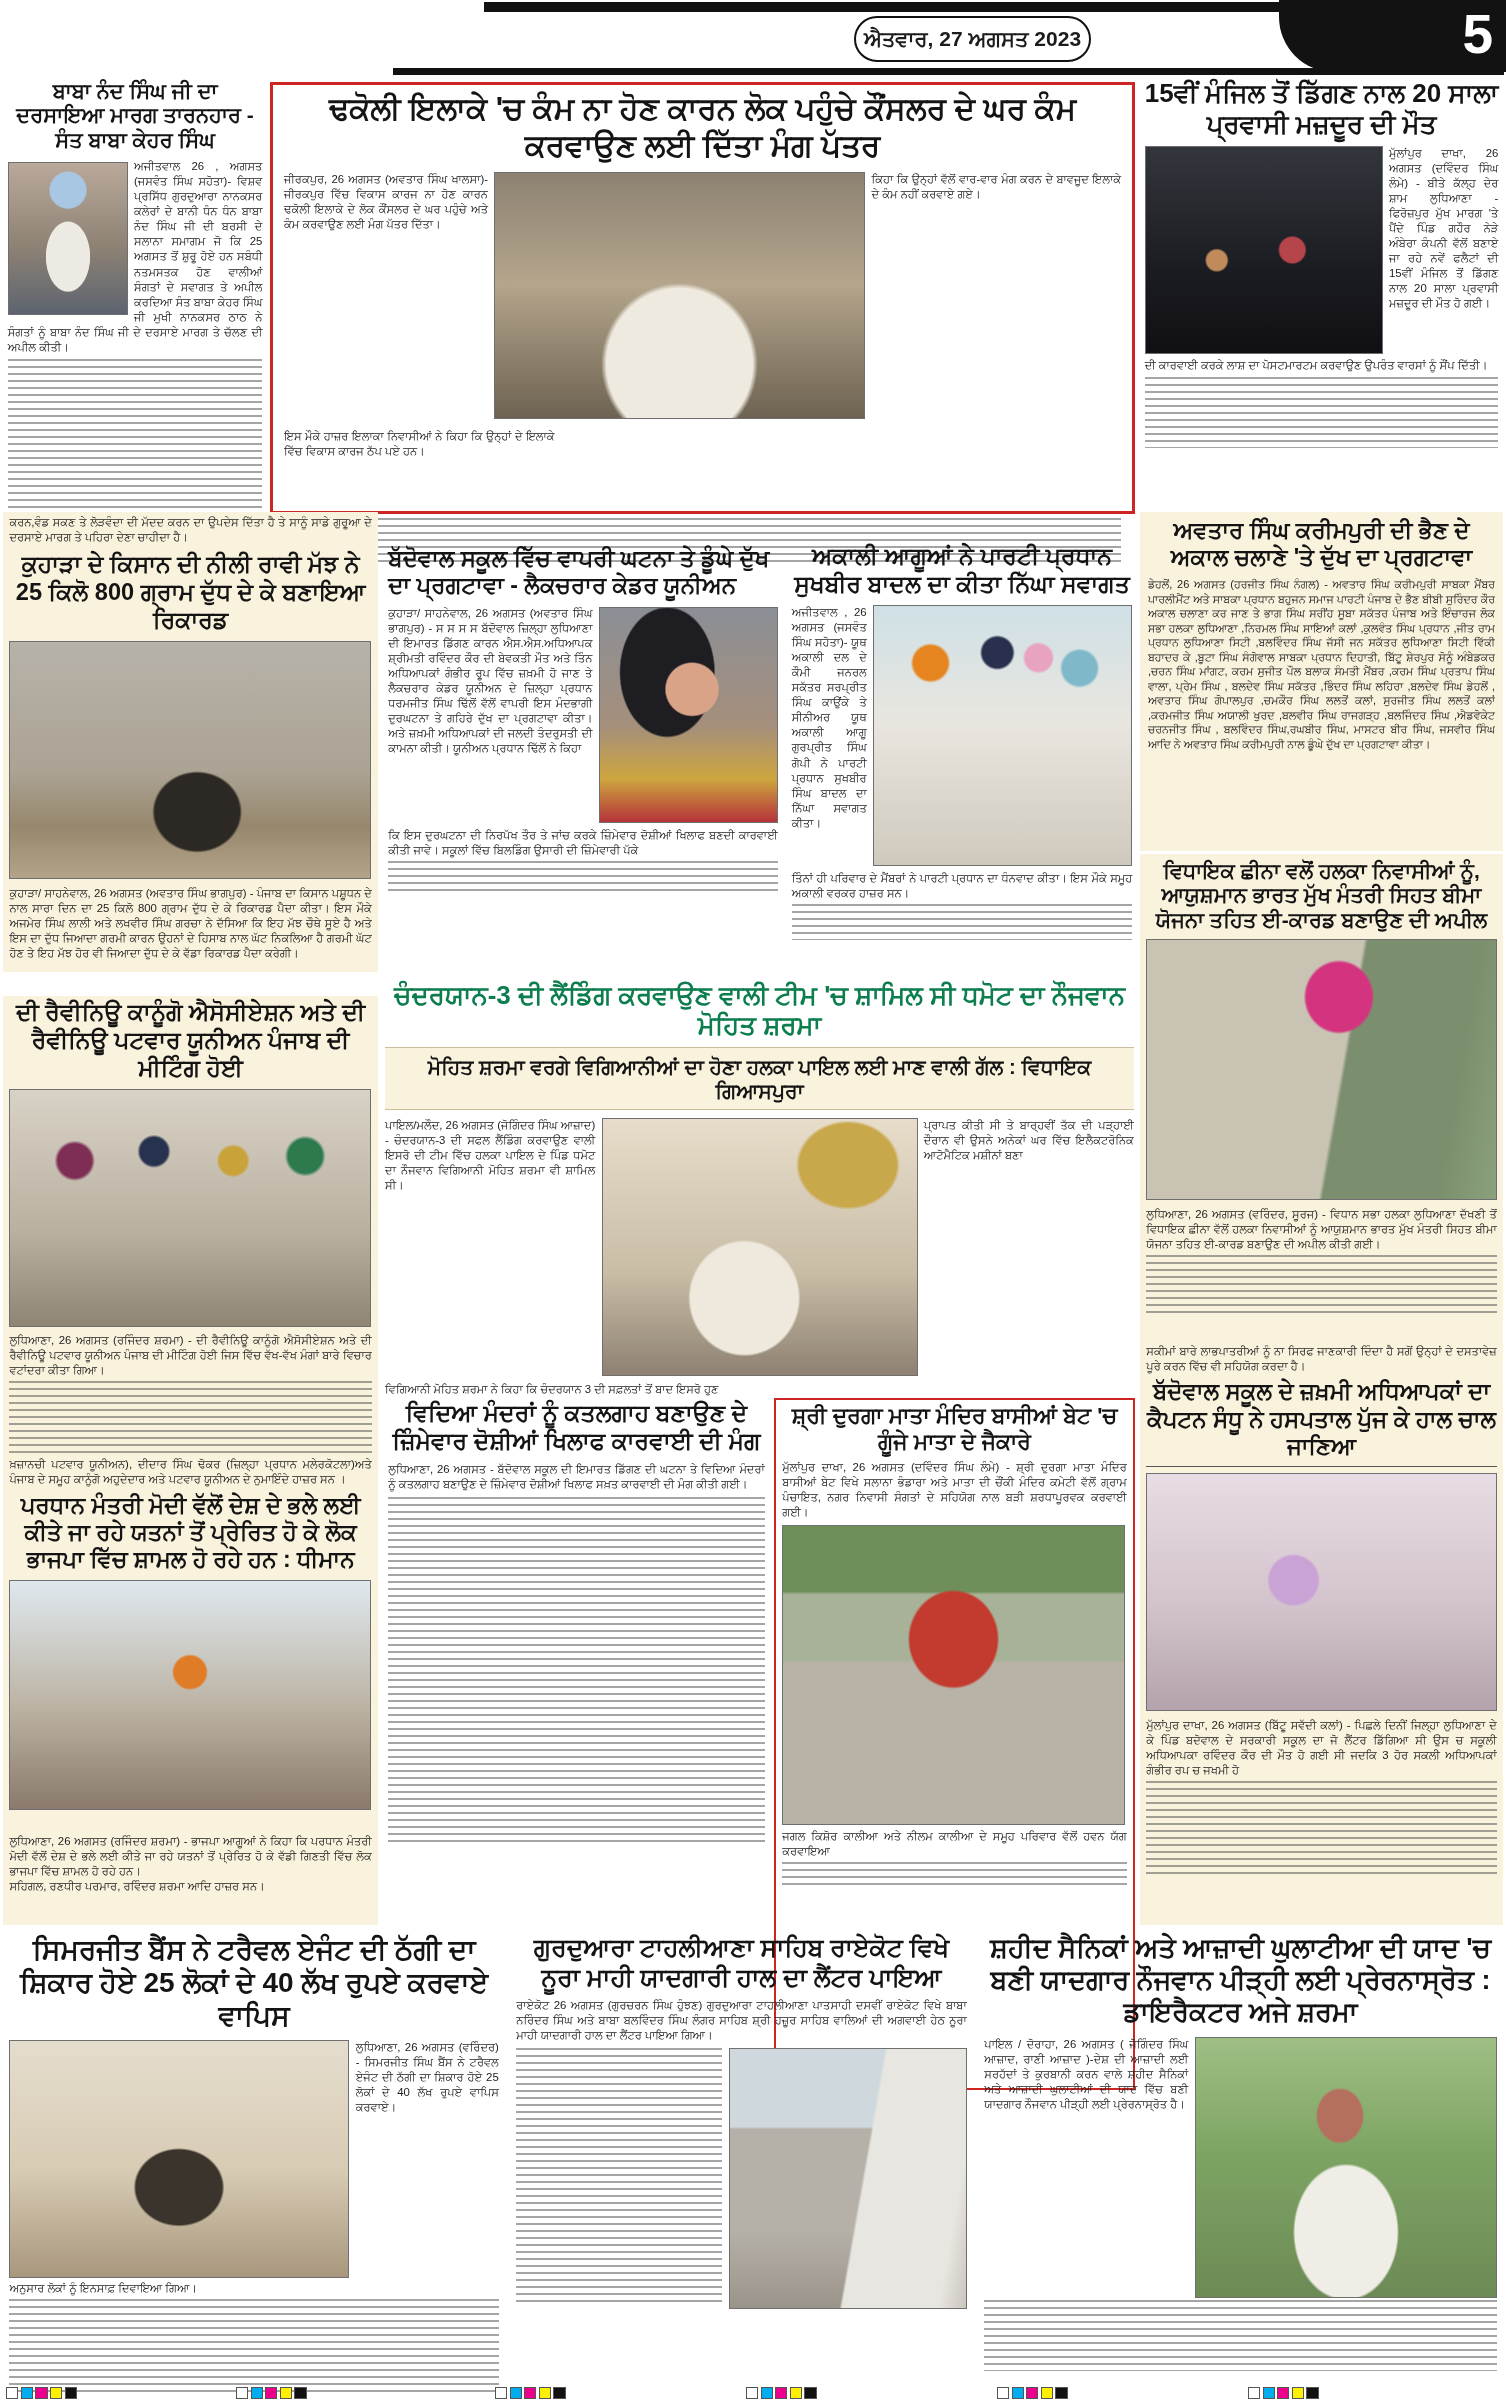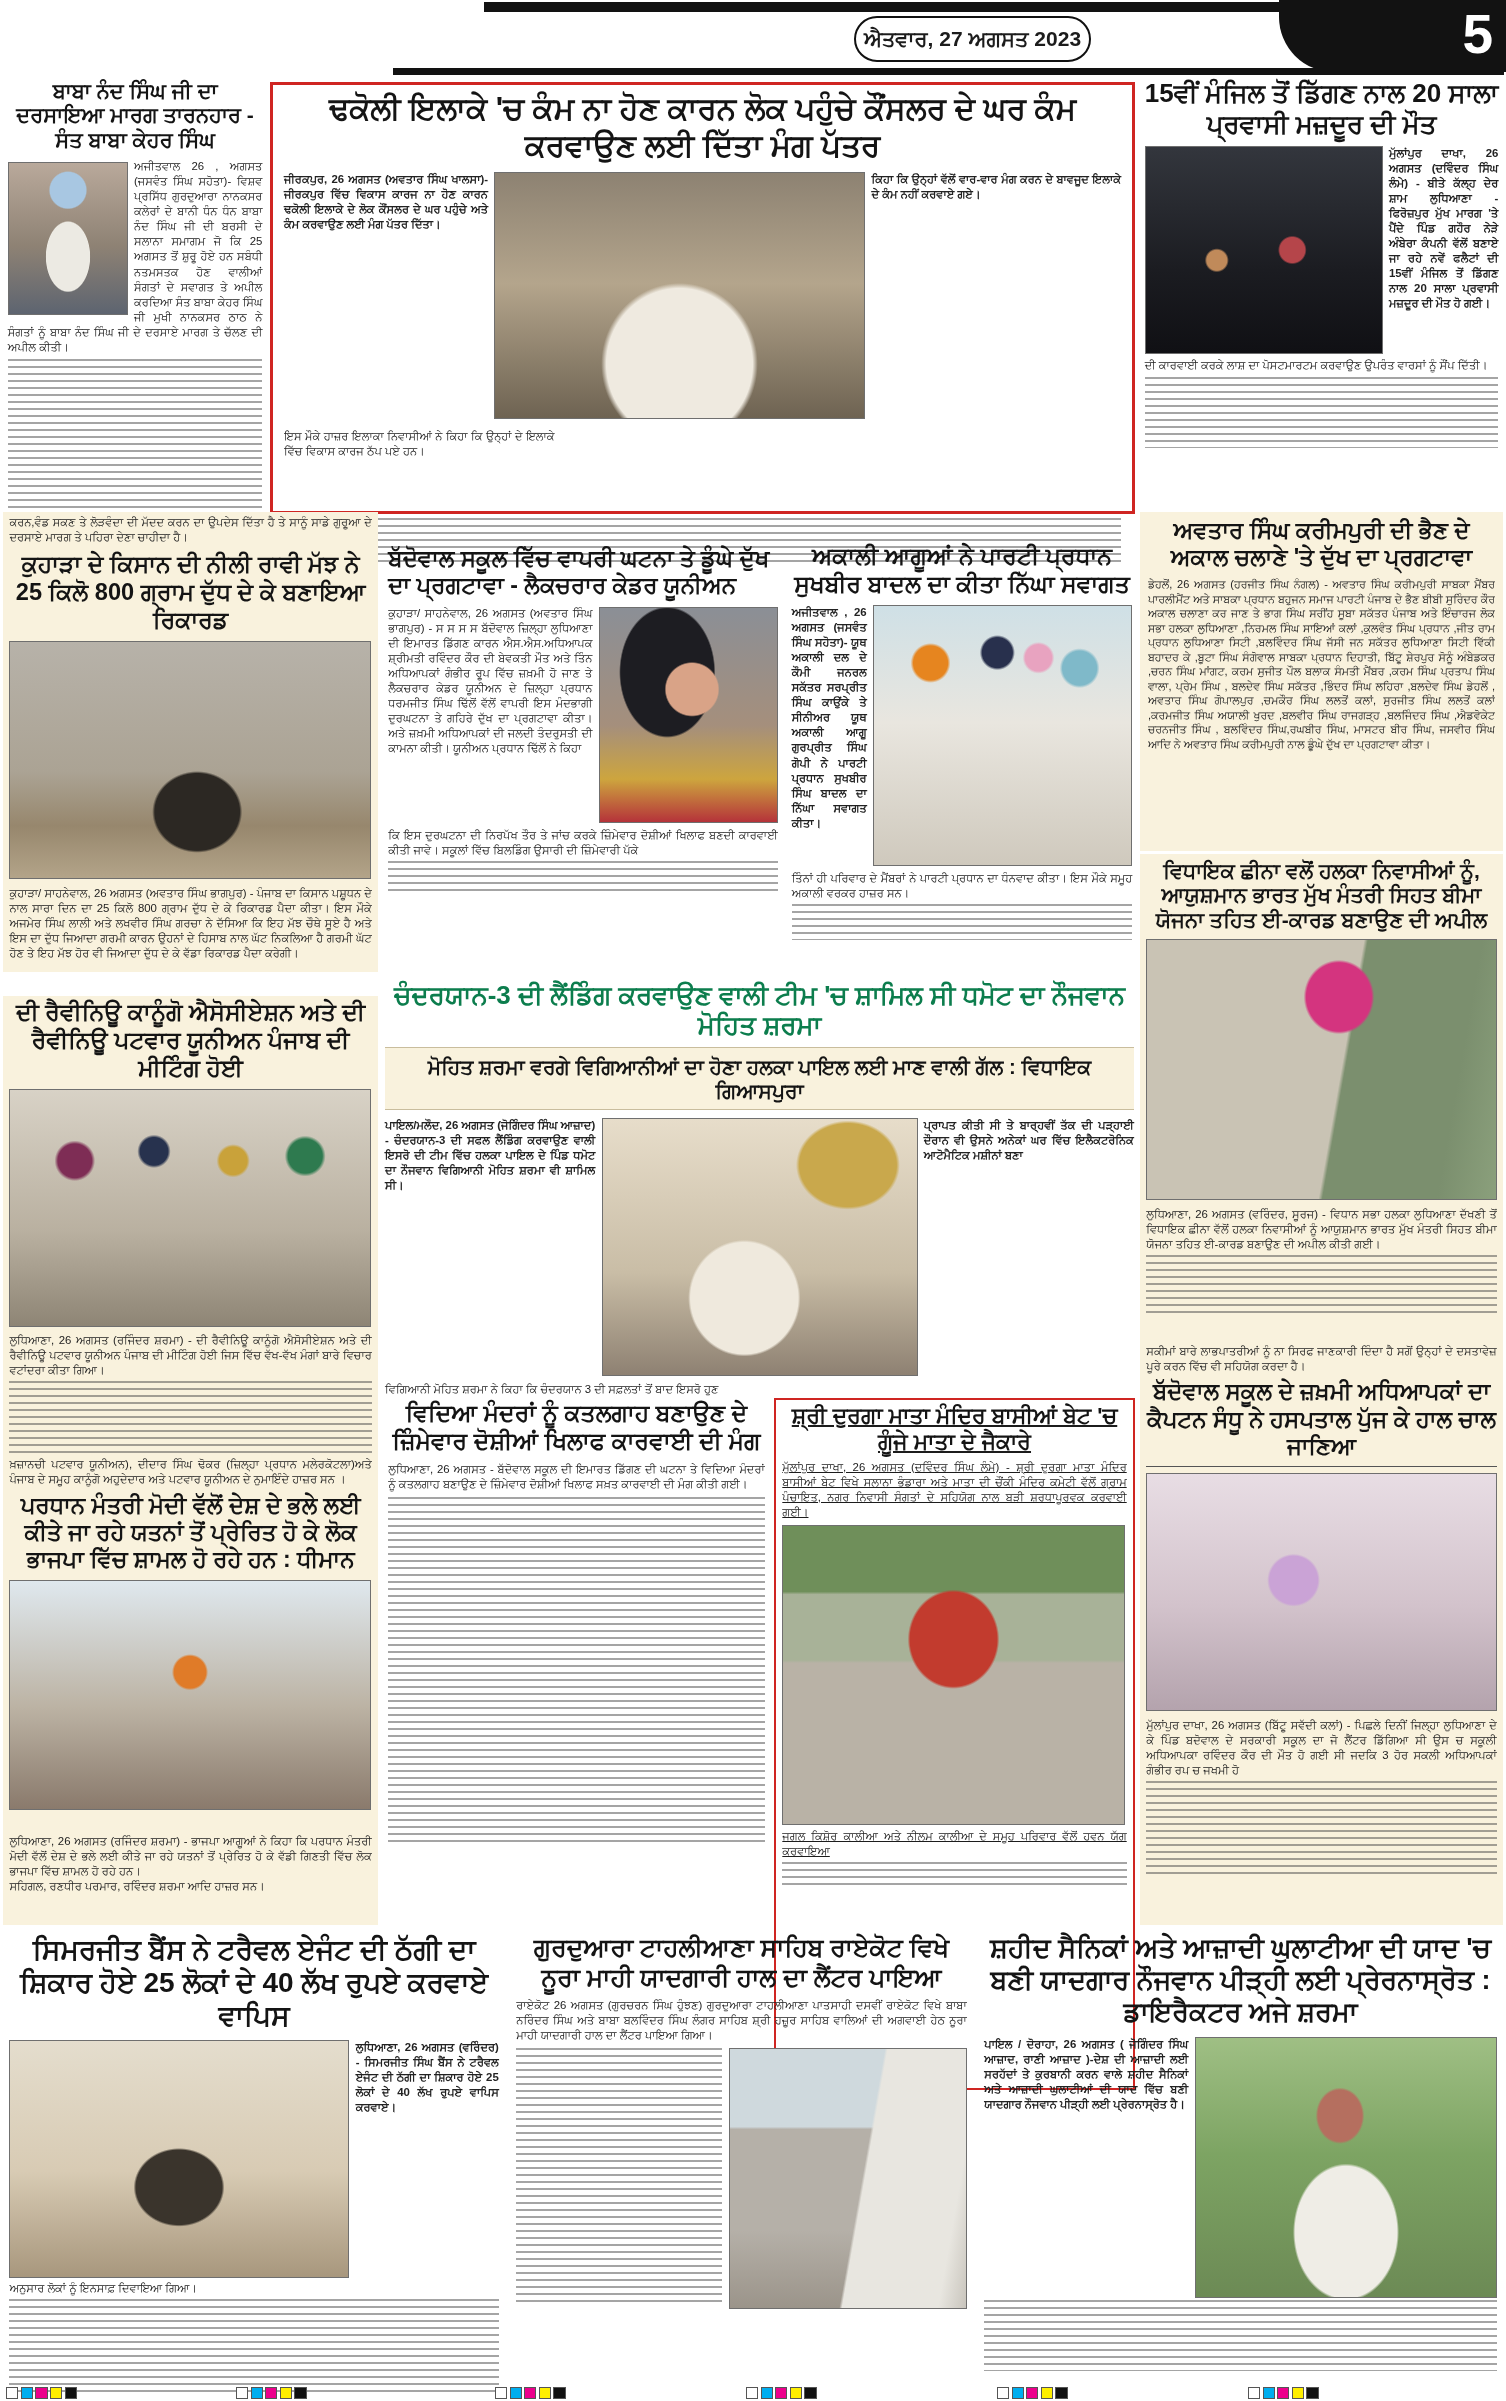--- a/index.html
+++ b/index.html
@@ -49,21 +49,21 @@
           linear-gradient(180deg,#dfe8ee 0%,#bcb3a4 55%,#8a7a6c 100%);}
   .ph-hosp{background:radial-gradient(circle at 42% 45%,#caa3d6 0 10%,transparent 11%),
            linear-gradient(180deg,#e8dde4 0%,#d3c3cc 55%,#b4a3ad 100%);}
   .ph-bains{background:radial-gradient(ellipse at 50% 62%,#3a342c 0 18%,transparent 19%),
             linear-gradient(180deg,#e4ddcd 0%,#d8cbb4 55%,#a8977d 100%);}
   .ph-constr{background:linear-gradient(100deg,transparent 0 55%,#e8e6e0 56% 90%,#c9c5bd 100%),
              linear-gradient(180deg,#cfd9dd 0 30%,#b5b0a8 31% 70%,#9b948a 100%);}
   .ph-memorial{background:radial-gradient(ellipse at 48% 30%,#b56f5f 0 10%,transparent 11%),
                radial-gradient(ellipse at 50% 75%,#efede6 0 24%,transparent 25%),
                linear-gradient(180deg,#9fbf84 0%,#7da463 45%,#6c8a55 100%);}
-  .row{display:flex;gap:6.3px;font-weight:bold;}
+  .row{display:flex;gap:6.3px;}
   .col{flex:1;}
   #masthead{left:3.1px;top:1.6px;width:480px;height:69px;background:#d9d9d9;border:0.8px solid #8a8a8a;
             border-radius:0 0 86px 0;}
   #mast-title{position:absolute;left:12.6px;top:6.3px;font-size:49px;font-weight:800;letter-spacing:0.8px;color:#1a1a1a;}
   #mast-tag{position:absolute;left:185px;top:3.1px;font-family:"Liberation Serif","DejaVu Serif",serif;
             font-style:italic;font-weight:bold;font-size:13.3px;color:#111;}
   #topbar{left:484px;top:1.6px;width:1020px;height:10.2px;background:#121212;}
   #cornerblk{left:1279px;top:0;width:228px;height:72px;background:#121212;border-radius:0 0 0 55px;}
   #pageno{position:absolute;right:14px;top:1.6px;color:#fff;font-size:55px;font-weight:bold;}
   #datepill{left:854px;top:15.7px;width:237px;height:46px;background:#fff;border:2.4px solid #111;
@@ -175,21 +175,21 @@
     </div>
     <div class="bt" style="margin-top:4.7px;column-count:2;column-gap:12.6px;">ਵਿਗਿਆਨੀ ਮੋਹਿਤ ਸ਼ਰਮਾ ਨੇ ਕਿਹਾ ਕਿ ਚੰਦਰਯਾਨ 3 ਦੀ ਸਫ਼ਲਤਾਂ ਤੋਂ ਬਾਦ ਇਸਰੋ ਹੁਣ</div>
   </div>
 
   <div class="abs" style="left:382px;top:1397px;width:389px;height:528px;padding:3.1px 6.3px;">
     <div class="hl" style="font-size:23.6px;">ਵਿਦਿਆ ਮੰਦਰਾਂ ਨੂੰ ਕਤਲਗਾਹ ਬਣਾਉਣ ਦੇ ਜ਼ਿੰਮੇਵਾਰ ਦੋਸ਼ੀਆਂ ਖਿਲਾਫ ਕਾਰਵਾਈ ਦੀ ਮੰਗ</div>
     <div class="bt" style="margin-top:6.3px;">ਲੁਧਿਆਣਾ, 26 ਅਗਸਤ - ਬੱਦੋਵਾਲ ਸਕੂਲ ਦੀ ਇਮਾਰਤ ਡਿੱਗਣ ਦੀ ਘਟਨਾ ਤੇ ਵਿਦਿਆ ਮੰਦਰਾਂ ਨੂੰ ਕਤਲਗਾਹ ਬਣਾਉਣ ਦੇ ਜ਼ਿੰਮੇਵਾਰ ਦੋਸ਼ੀਆਂ ਖਿਲਾਫ ਸਖ਼ਤ ਕਾਰਵਾਈ ਦੀ ਮੰਗ ਕੀਤੀ ਗਈ।</div>
     <div class="fill" style="height:345px;margin-top:4.7px;"></div>
   </div>
 
-  <div class="abs redbox" style="left:774px;top:1391px;width:361px;height:692px;border-width:2.4px;padding:3.1px 6.3px;text-decoration:underline;">
+  <div class="abs redbox" style="left:774px;top:1391px;width:361px;height:692px;border-width:2.4px;padding:3.1px 6.3px;">
     <div class="hl" style="font-size:22px;">ਸ਼੍ਰੀ ਦੁਰਗਾ ਮਾਤਾ ਮੰਦਿਰ ਬਾਸੀਆਂ ਬੇਟ 'ਚ ਗੂੰਜੇ ਮਾਤਾ ਦੇ ਜੈਕਾਰੇ</div>
     <div class="bt" style="margin-top:4.7px;">ਮੁੱਲਾਂਪੁਰ ਦਾਖਾ, 26 ਅਗਸਤ (ਦਵਿੰਦਰ ਸਿੰਘ ਲੰਮੇ) - ਸ਼੍ਰੀ ਦੁਰਗਾ ਮਾਤਾ ਮੰਦਿਰ ਬਾਸੀਆਂ ਬੇਟ ਵਿਖੇ ਸਲਾਨਾ ਭੰਡਾਰਾ ਅਤੇ ਮਾਤਾ ਦੀ ਚੌਂਕੀ ਮੰਦਿਰ ਕਮੇਟੀ ਵੱਲੋਂ ਗ੍ਰਾਮ ਪੰਚਾਇਤ, ਨਗਰ ਨਿਵਾਸੀ ਸੰਗਤਾਂ ਦੇ ਸਹਿਯੋਗ ਨਾਲ ਬੜੀ ਸ਼ਰਧਾਪੂਰਵਕ ਕਰਵਾਈ ਗਈ।</div>
     <div class="ph ph-durga" style="width:341px;height:298px;margin-top:4.7px;"></div>
     <div class="bt" style="margin-top:4.7px;">ਜਗਲ ਕਿਸ਼ੋਰ ਕਾਲੀਆ ਅਤੇ ਨੀਲਮ ਕਾਲੀਆ ਦੇ ਸਮੂਹ ਪਰਿਵਾਰ ਵੱਲੋਂ ਹਵਨ ਯੱਗ ਕਰਵਾਇਆ</div>
     <div class="fill" style="height:23.6px;margin-top:3.1px;"></div>
   </div>
 
   <div class="abs cream" style="left:3.1px;top:1454px;width:375px;height:471px;padding:3.1px 6.3px;">
     <div class="bt">ਖ਼ਜ਼ਾਨਚੀ ਪਟਵਾਰ ਯੂਨੀਅਨ), ਦੀਦਾਰ ਸਿੰਘ ਢੋਕਰ (ਜ਼ਿਲ੍ਹਾ ਪ੍ਰਧਾਨ ਮਲੇਰਕੋਟਲਾ)ਅਤੇ ਪੰਜਾਬ ਦੇ ਸਮੂਹ ਕਾਨੂੰਗੋ ਅਹੁਦੇਦਾਰ ਅਤੇ ਪਟਵਾਰ ਯੂਨੀਅਨ ਦੇ ਨੁਮਾਇੰਦੇ ਹਾਜ਼ਰ ਸਨ ।</div>
     <div class="hl" style="font-size:23px;margin-top:4.7px;">ਪਰਧਾਨ ਮੰਤਰੀ ਮੋਦੀ ਵੱਲੋਂ ਦੇਸ਼ ਦੇ ਭਲੇ ਲਈ ਕੀਤੇ ਜਾ ਰਹੇ ਯਤਨਾਂ ਤੋਂ ਪ੍ਰੇਰਿਤ ਹੋ ਕੇ ਲੋਕ ਭਾਜਪਾ ਵਿੱਚ ਸ਼ਾਮਲ ਹੋ ਰਹੇ ਹਨ : ਧੀਮਾਨ</div>

